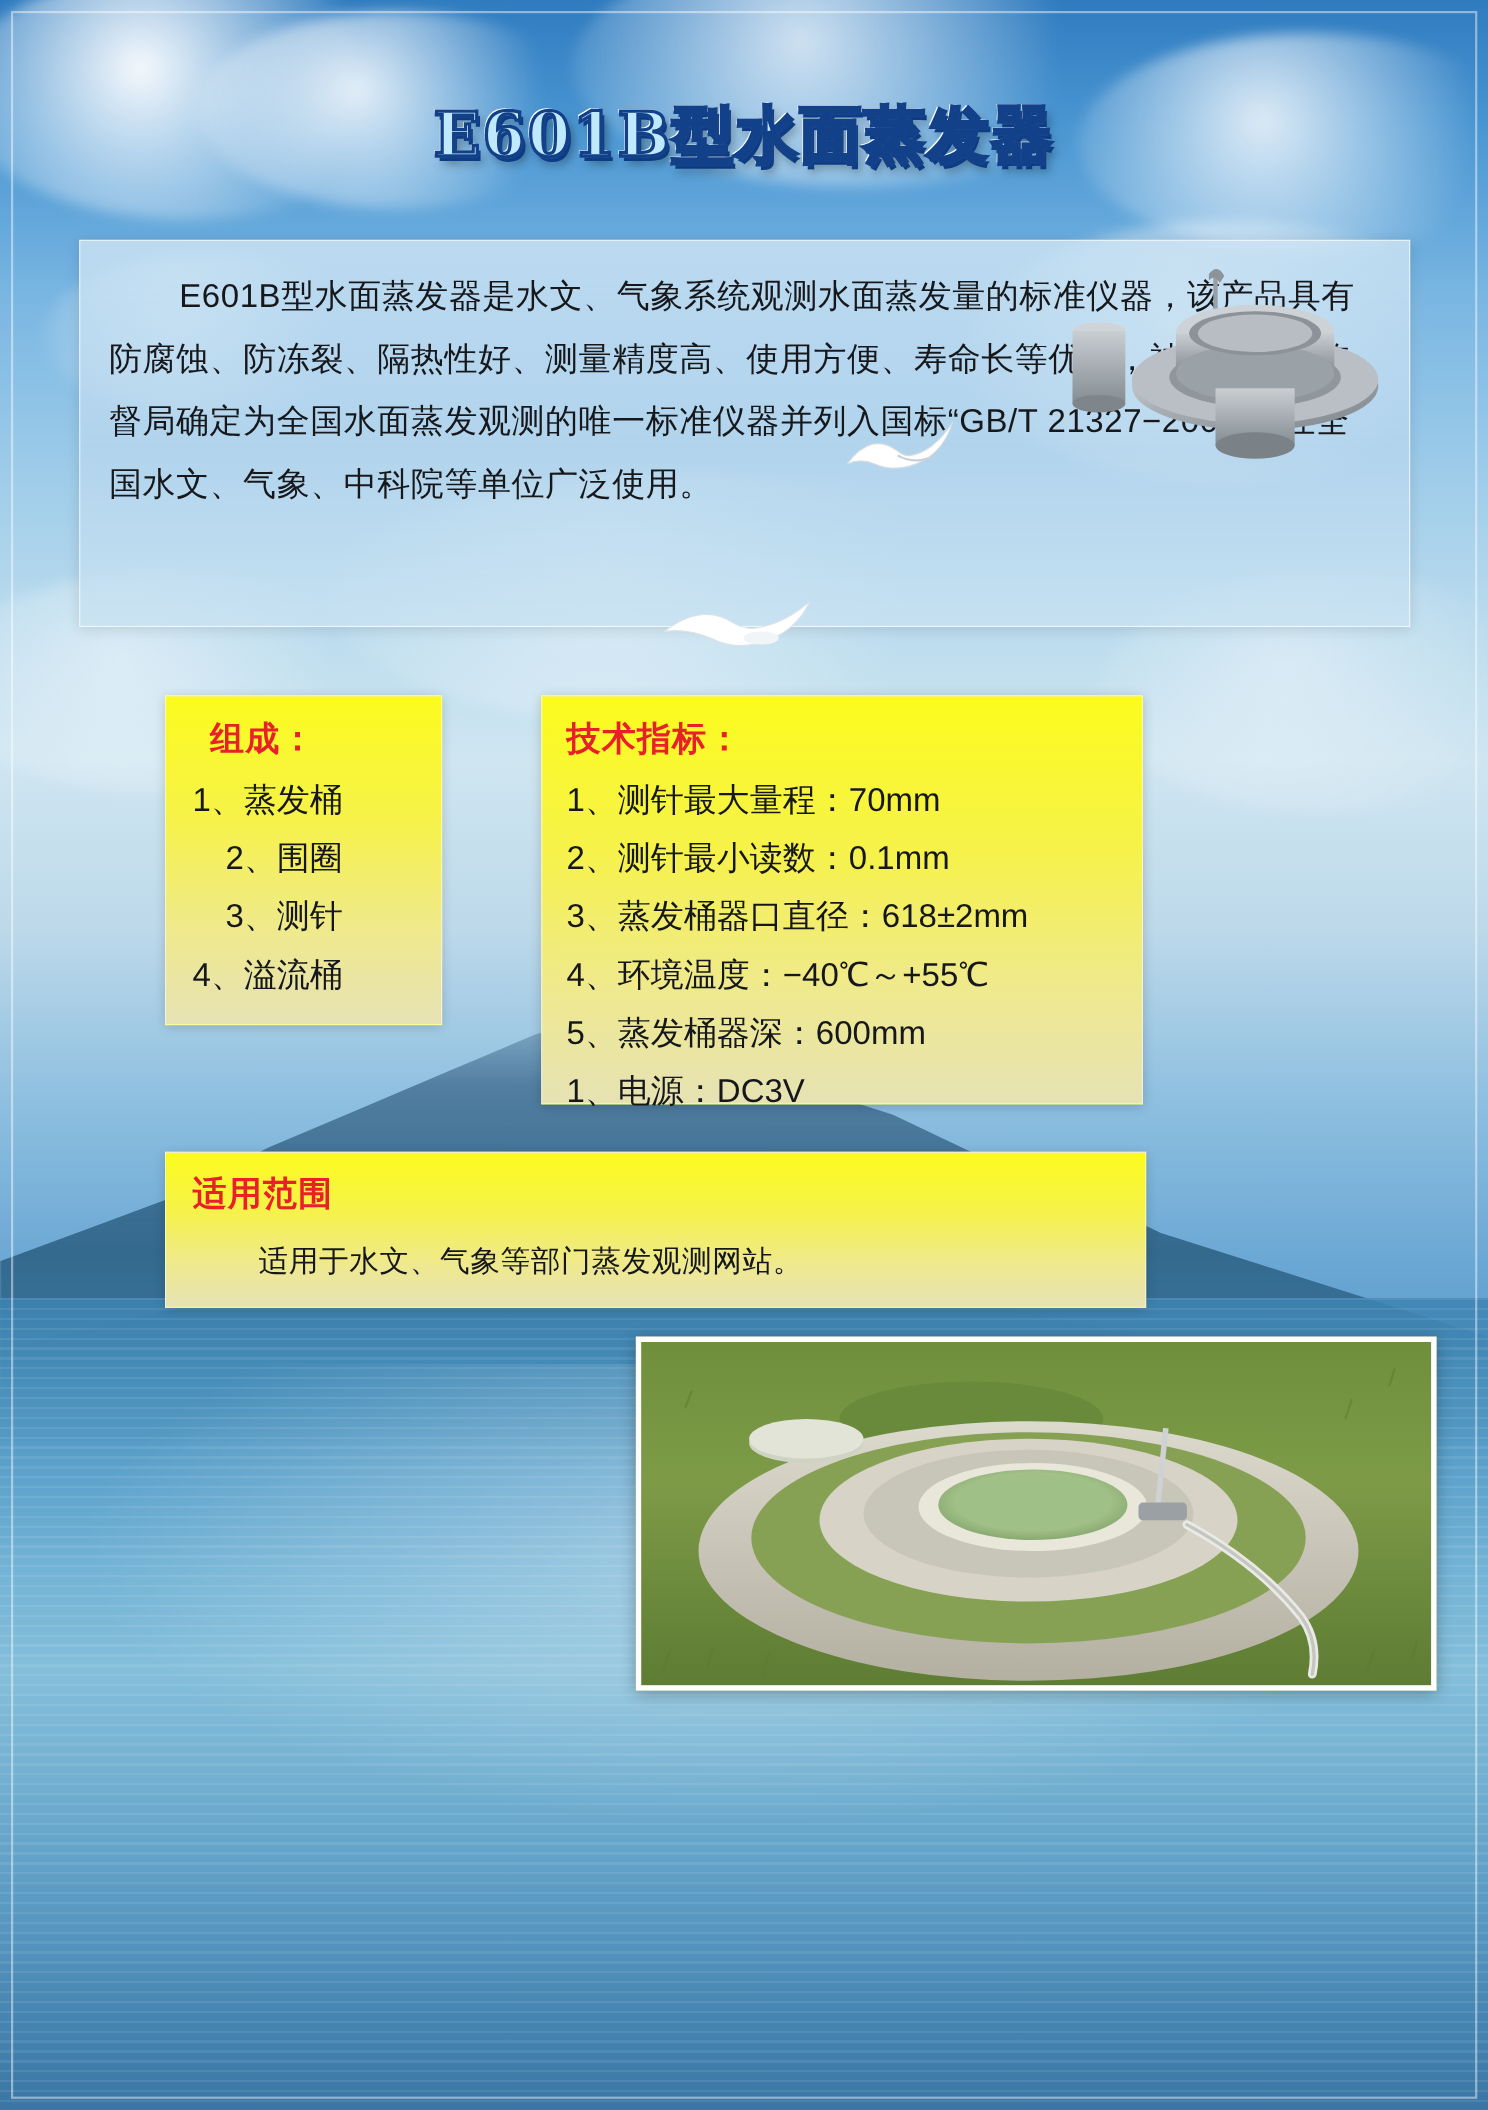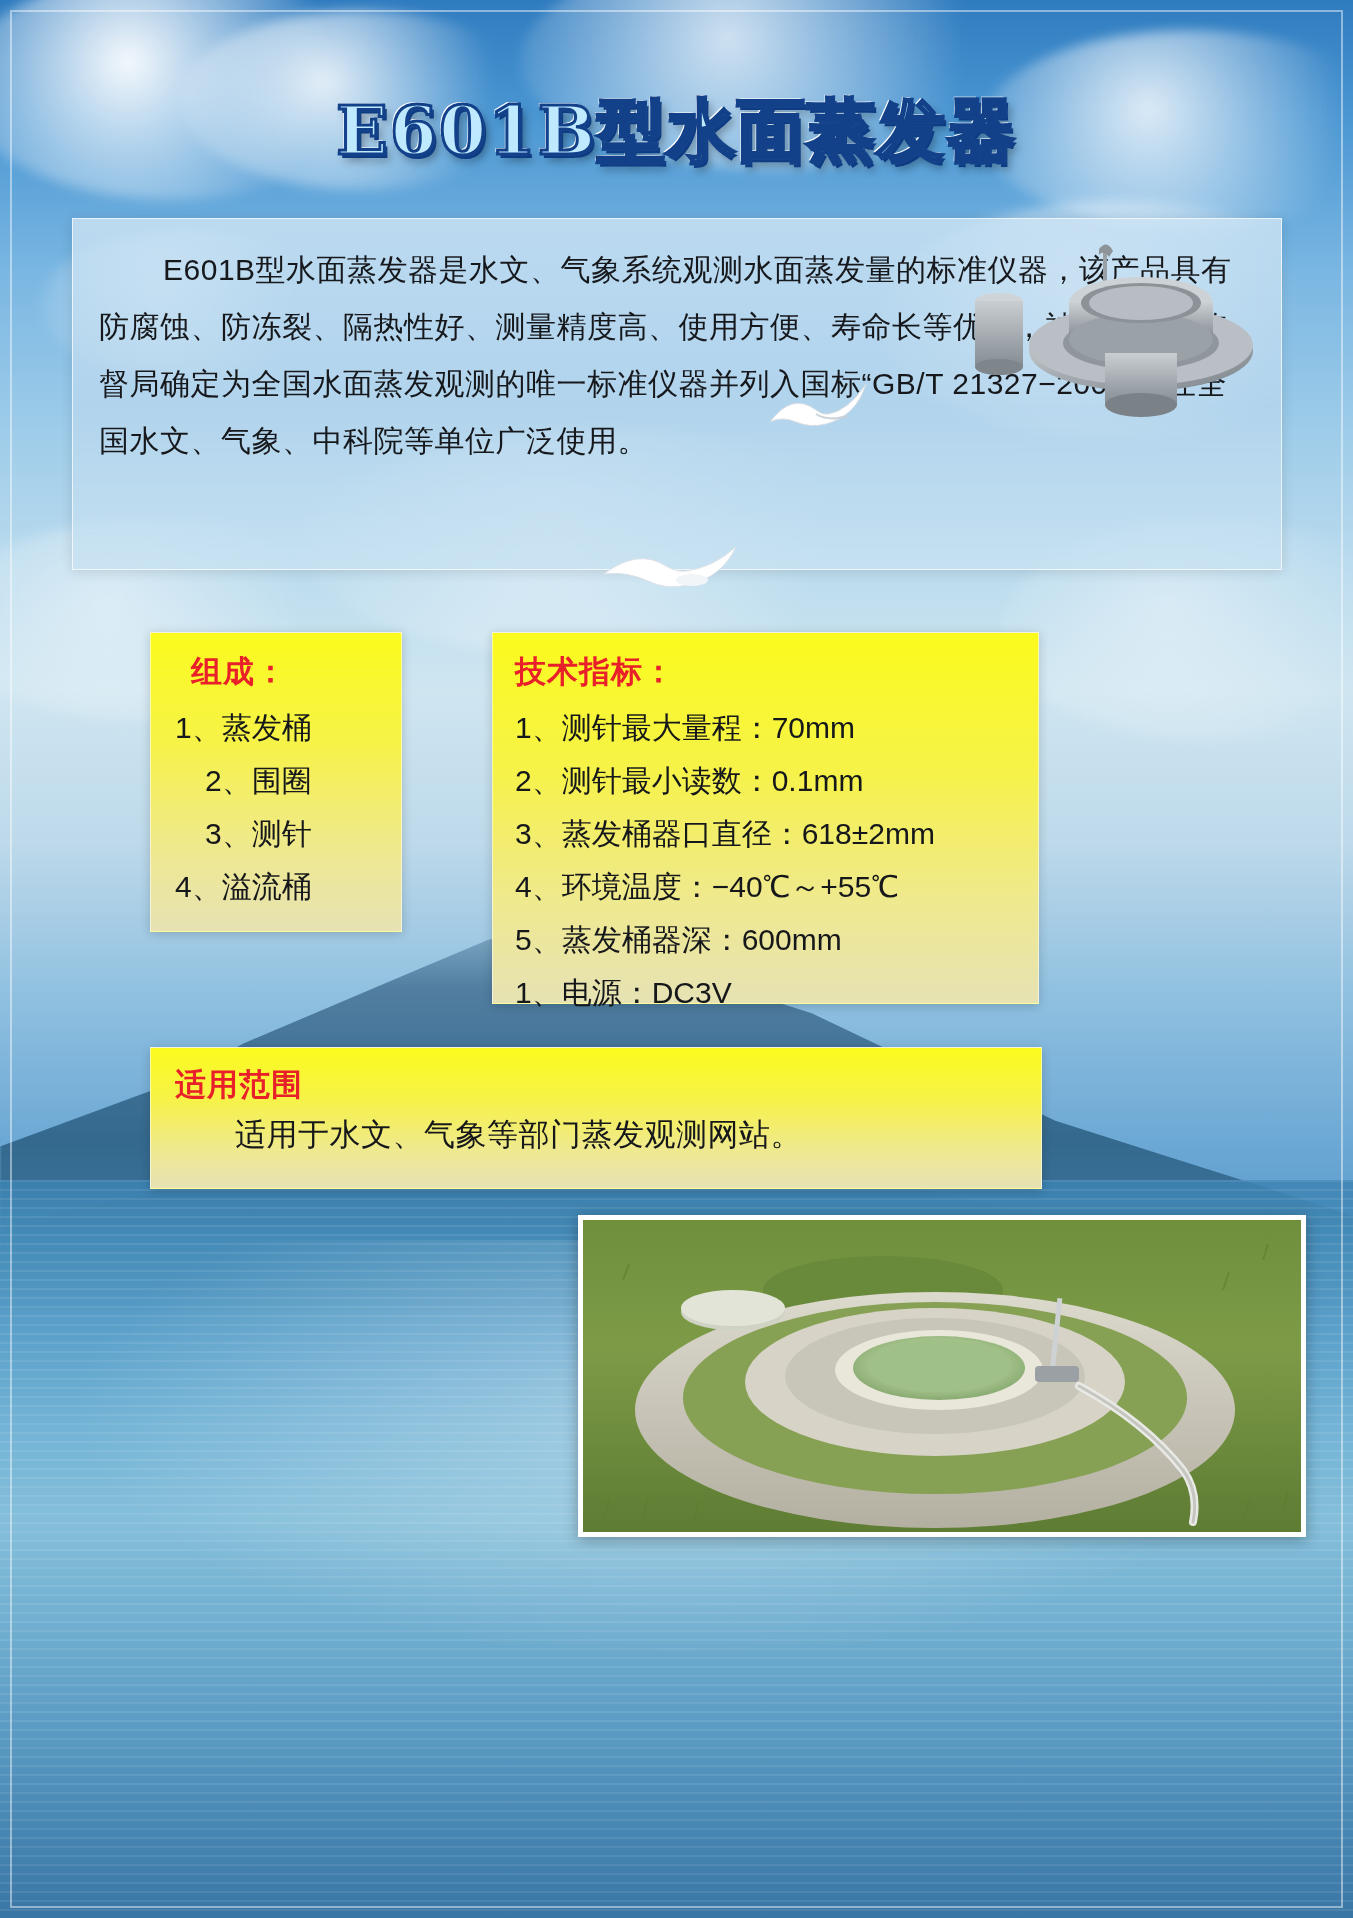--- a/index.html
+++ b/index.html
@@ -129,21 +129,21 @@
 
   
   .title {
     position: absolute;
     top: 86px;
     left: 0;
     width: 100%;
     text-align: center;
     font-family: "DejaVu Serif", serif;
     font-weight: bold;
-    font-size: 68px;
+    font-size: 56px;
     letter-spacing: 2px;
     color: #bfe9ff;
     -webkit-text-stroke: 3px #12418a;
     text-shadow:
       0 0 2px #ffffff,
       3px 4px 0 #0e3c84,
       -2px -2px 0 #ffffff,
       5px 7px 9px rgba(0,0,0,0.35);
     white-space: nowrap;
   }
@@ -228,22 +228,22 @@
     left: 150px;
     top: 1026px;
     width: 890px;
     height: 140px;
     margin-top: 21px;
   }
   #scope-box .box-title { position: absolute; left: 24px; top: 16px; }
   #scope-box .scope-text {
     position: absolute;
     left: 84px;
-    top: 66px;
-    font-size: 31px;
+    top: 80px;
+    font-size: 27px;
     color: #15171a;
     letter-spacing: 0.5px;
   }
 
   
   .photo {
     position: absolute;
     left: 578px;
     top: 1215px;
     width: 718px;

